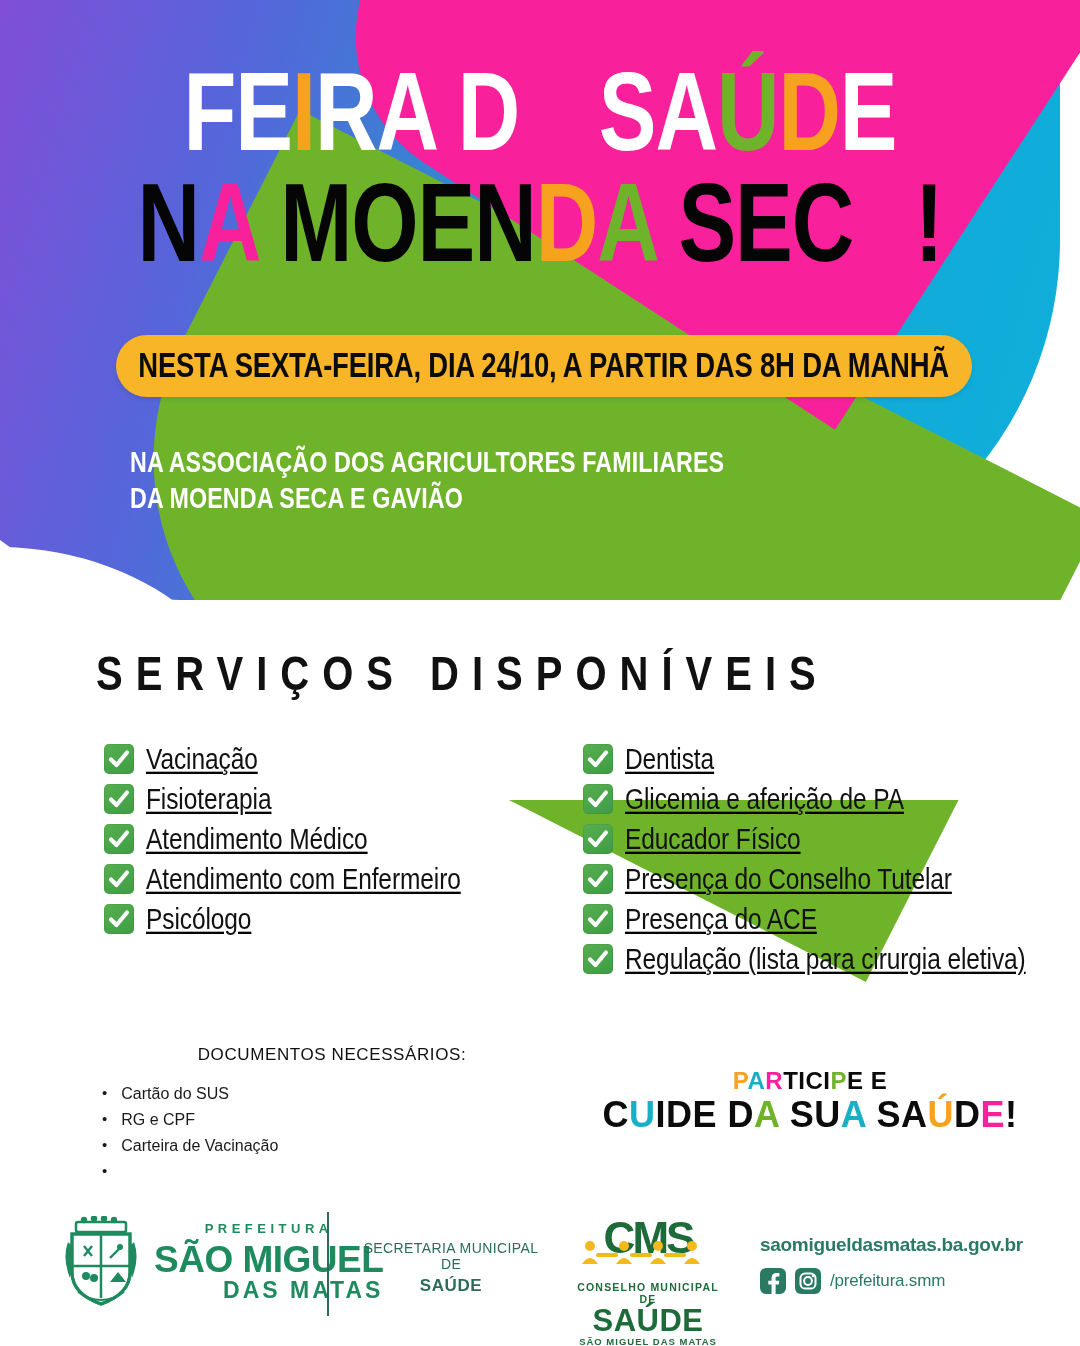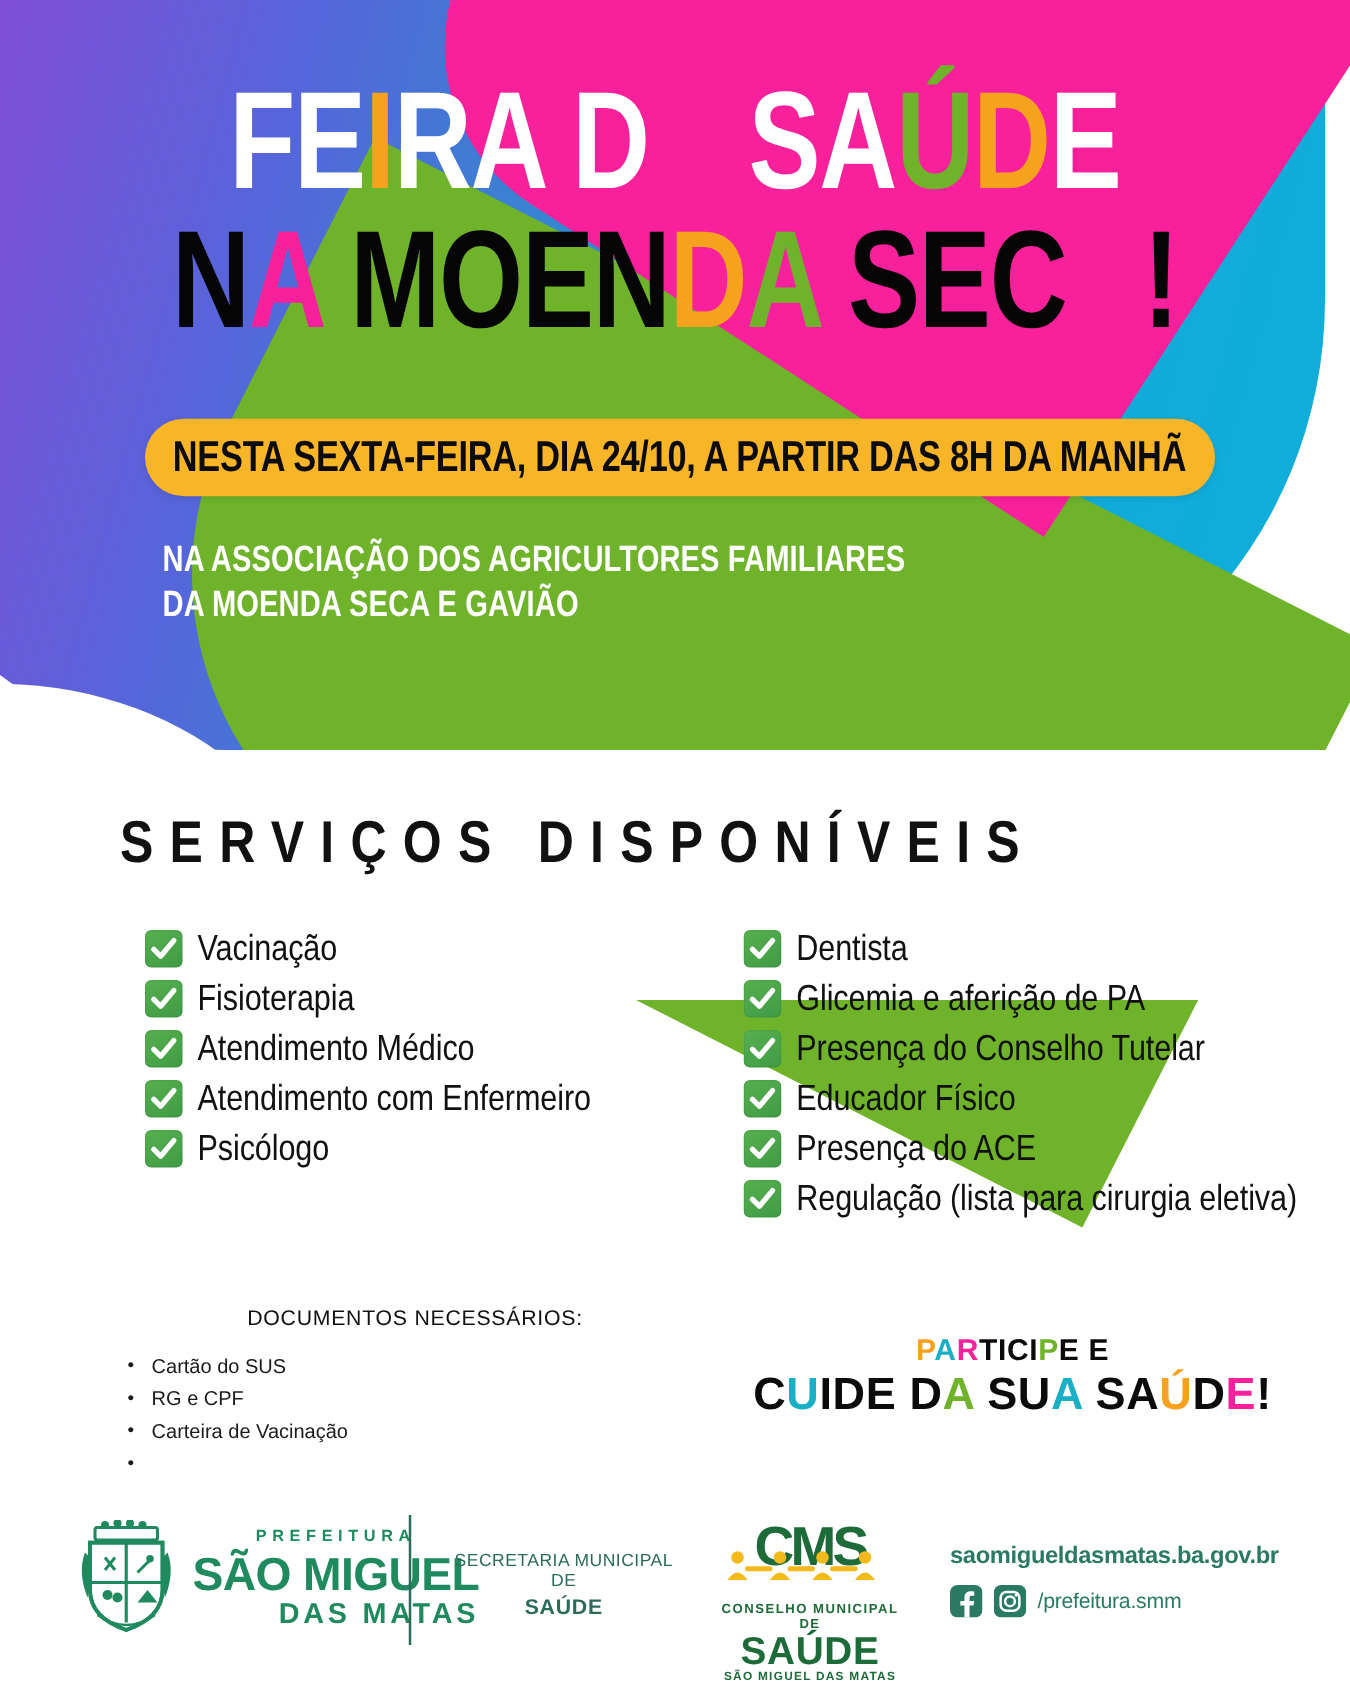--- a/index.html
+++ b/index.html
@@ -89,36 +89,36 @@
   }
   .date-pill span{
     font-size:28px; font-weight:bold; color:#0b0b0b;
     letter-spacing:-0.2px;
     transform:scaleY(1.24) scaleX(0.98);
     white-space:nowrap;
   }
 
   
   .venue{
-    position:absolute; top:430px; left:130px;
+    position:absolute; top:444px; left:130px;
     color:#ffffff; font-weight:bold; font-size:24px;
     line-height:1.50; letter-spacing:0.1px;
   }
   .venue div{ transform:scaleY(1.22) scaleX(0.97); transform-origin:left center; }
 
   
   .svc-head{
     position:absolute; top:648px; left:96px;
     font-size:40px; font-weight:bold; color:#111;
     letter-spacing:13px;
     transform:scaleY(1.18); transform-origin:left top;
   }
 
   
-  .svc-cols{ position:absolute; top:742px; left:116px; width:930px; display:flex; gap:76px; }
+  .svc-cols{ position:absolute; top:742px; left:104px; width:930px; display:flex; gap:76px;text-decoration:underline; }
   .svc-col{ display:flex; flex-direction:column; gap:6px; }
   .svc-col.left{ width:420px; }
   .svc-col.right{ width:460px; }
   .svc-item{ display:flex; align-items:center; gap:12px; height:34px; }
   .chk{
     width:30px; height:30px; flex:0 0 30px;
     background:linear-gradient(150deg,#57b04f 0%,#3f9b45 100%);
     border-radius:5px; position:relative;
     box-shadow:inset 0 0 0 1px rgba(0,0,0,0.06);
   }
@@ -260,29 +260,29 @@
             </svg>
           </span>
           <span class="svc-label">Glicemia e aferição de PA</span>
         </div>
         <div class="svc-item">
           <span class="chk">
             <svg width="22" height="22" viewBox="0 0 22 22">
               <path d="M3 11.5 L8.5 17 L19 4.5" fill="none" stroke="#ffffff" stroke-width="4.2" stroke-linecap="round" stroke-linejoin="round"></path>
             </svg>
           </span>
+          <span class="svc-label">Educador Físico</span>
+        </div>
+        <div class="svc-item">
+          <span class="chk">
+            <svg width="22" height="22" viewBox="0 0 22 22">
+              <path d="M3 11.5 L8.5 17 L19 4.5" fill="none" stroke="#ffffff" stroke-width="4.2" stroke-linecap="round" stroke-linejoin="round"></path>
+            </svg>
+          </span>
           <span class="svc-label">Presença do Conselho Tutelar</span>
-        </div>
-        <div class="svc-item">
-          <span class="chk">
-            <svg width="22" height="22" viewBox="0 0 22 22">
-              <path d="M3 11.5 L8.5 17 L19 4.5" fill="none" stroke="#ffffff" stroke-width="4.2" stroke-linecap="round" stroke-linejoin="round"></path>
-            </svg>
-          </span>
-          <span class="svc-label">Educador Físico</span>
         </div>
         <div class="svc-item">
           <span class="chk">
             <svg width="22" height="22" viewBox="0 0 22 22">
               <path d="M3 11.5 L8.5 17 L19 4.5" fill="none" stroke="#ffffff" stroke-width="4.2" stroke-linecap="round" stroke-linejoin="round"></path>
             </svg>
           </span>
           <span class="svc-label">Presença do ACE</span>
         </div>
         <div class="svc-item">

